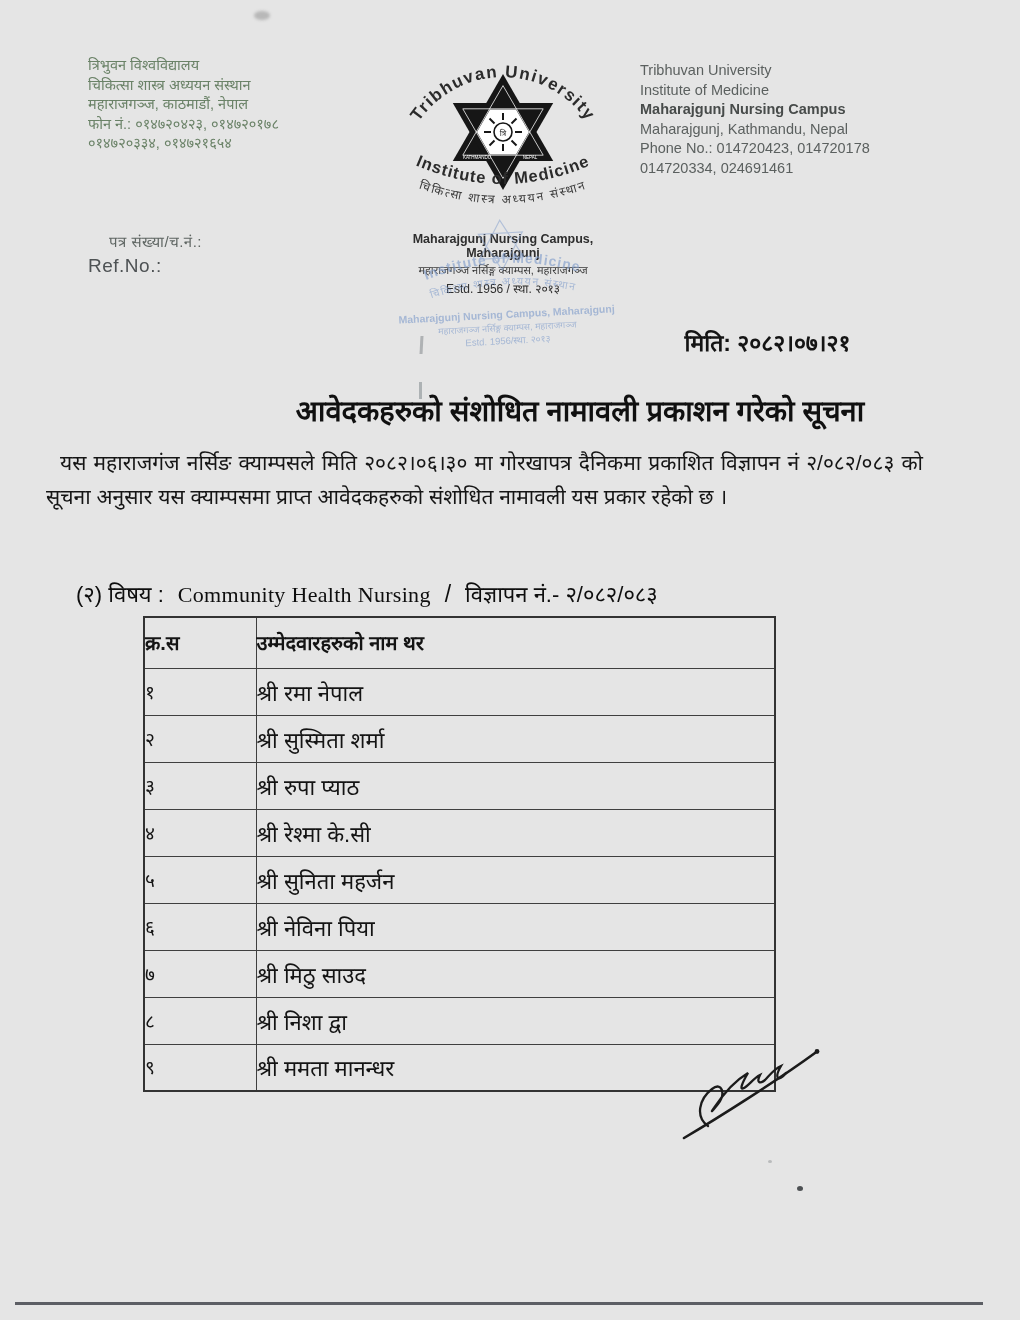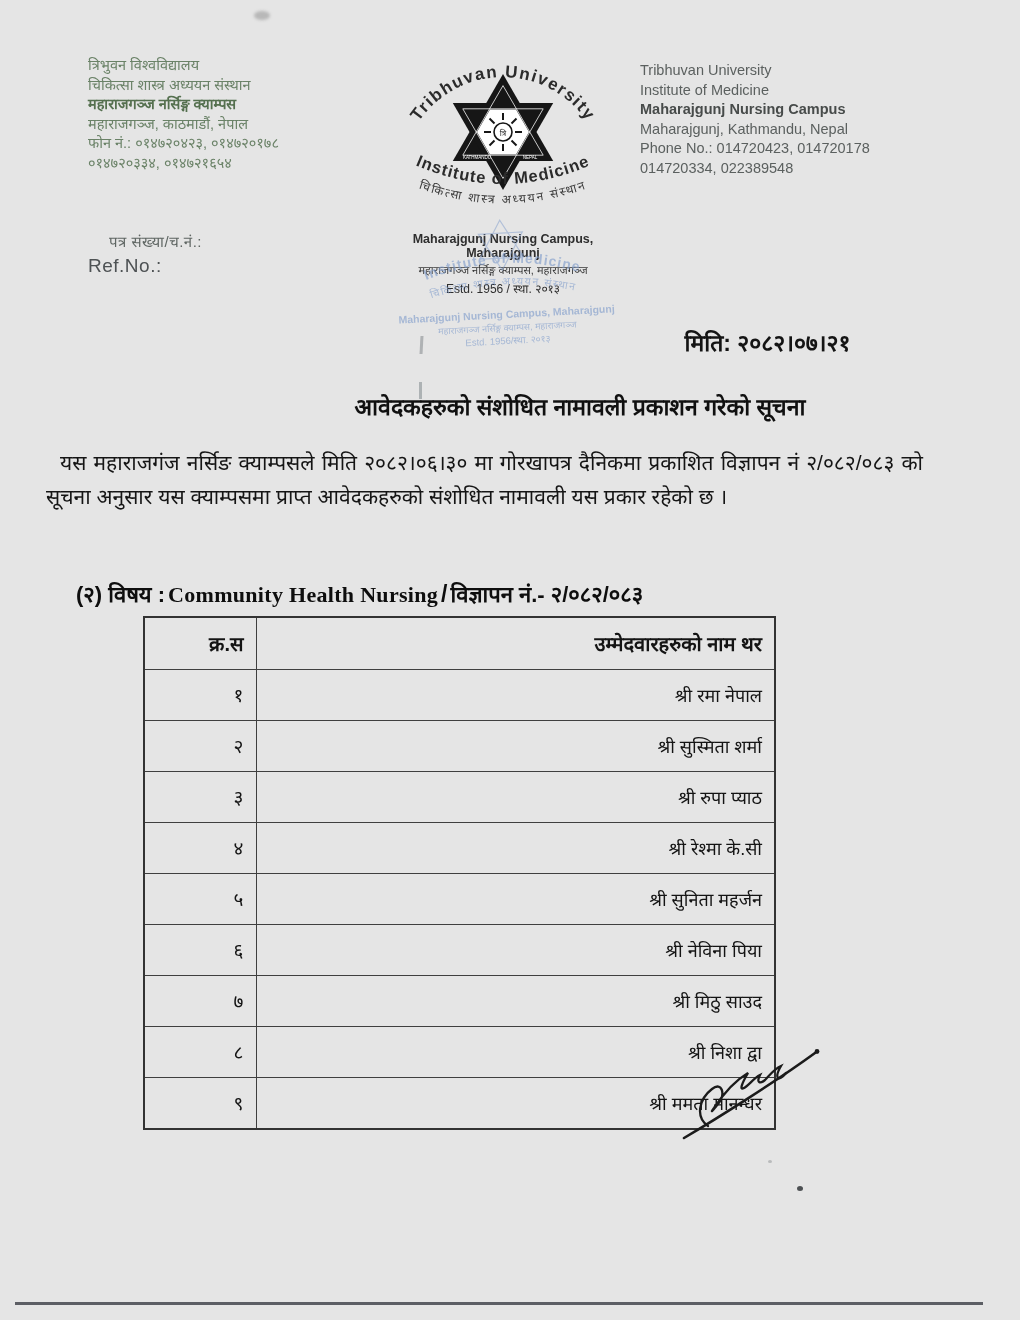--- a/index.html
+++ b/index.html
@@ -29,42 +29,42 @@
   .ref-en { font-size:19px; color:#4e5254; margin-top:4px; letter-spacing:.5px; }
 
   
   .stamp { left:396px; top:218px; width:218px; height:132px; opacity:.62;
            transform:rotate(-3deg); }
 
   
   .date-line { left:600px; top:326px; width:335px; text-align:center;
                font-size:23px; font-weight:600; color:#141414; }
   .heading { left:140px; right:0; top:390px; text-align:center;
-             font-size:23px; font-weight:700; color:#101010; }
+             font-size:29px; font-weight:700; color:#101010; }
   .body-par { left:46px; top:446px; width:877px; font-size:21px; line-height:1.62;
               text-align:justify; color:#151515; text-indent:14px; }
 
   
-  .subject { left:76px; top:578px; display:flex; align-items:baseline; gap:3px;
-             font-weight:700; color:#0e0e0e; white-space:nowrap; }
+  .subject { left:76px; top:578px; display:flex; align-items:baseline; gap:14px;
+             font-weight:400; color:#0e0e0e; white-space:nowrap; }
   .subject .np { font-size:22px; }
   .subject .course { font-size:22px; font-family:"Liberation Serif", serif; letter-spacing:.3px; }
   .subject .sep { font-size:23px; }
 
   
   table.roster { position:absolute; left:143px; top:616px; width:633px;
                  border-collapse:collapse; table-layout:fixed; }
   table.roster th, table.roster td {
-    border:1.6px solid #3f3f3f; text-align:right; vertical-align:middle;
-    color:#141414; padding:12px; }
+    border:1.6px solid #3f3f3f; text-align:left; vertical-align:middle;
+    color:#141414; padding:0; }
   table.roster { border:2.2px solid #333; }
   table.roster th { height:51px; font-size:20px; font-weight:700; }
   table.roster td { height:47px; }
   td.sn { font-size:19px; }
-  td.nm { font-size:18px; }
+  td.nm { font-size:22px; }
   col.c-sn { width:112px; }
 
   
   .scan-bottom-line { left:15px; top:1302px; width:968px; height:3px;
                       background:#4c4f55; opacity:.9; }
   .smudge-top { left:254px; top:11px; width:16px; height:9px;
                 background:rgba(110,110,110,.38); filter:blur(1.5px); border-radius:50%; }
   .dash-heading { left:419px; top:382px; width:3px; height:17px;
                   background:#9aa0a3; opacity:.75; }
   .dash-stamp { left:420px; top:336px; width:3px; height:18px;
@@ -75,33 +75,32 @@
                border-radius:50%; opacity:.5; }
 </style>
 </head>
 <body>
 
 <div class="page">
 
   <div class="abs lh-left">
     <div>त्रिभुवन विश्वविद्यालय</div>
     <div>चिकित्सा शास्त्र अध्ययन संस्थान</div>
-    <div class="bold">महाराजगञ्ज नर्सिङ्ग क्याम्पस</div>
     <div>महाराजगञ्ज, काठमाडौं, नेपाल</div>
     <div>फोन नं.: ०१४७२०४२३, ०१४७२०१७८</div>
     <div>०१४७२०३३४, ०१४७२१६५४</div>
   </div>
 
   <div class="abs lh-right">
     <div>Tribhuvan University</div>
     <div>Institute of Medicine</div>
     <div class="bold">Maharajgunj Nursing Campus</div>
     <div>Maharajgunj, Kathmandu, Nepal</div>
     <div>Phone No.: 014720423, 014720178</div>
-    <div>014720334, 022389548</div>
+    <div>014720334, 024691461</div>
   </div>
 
   <div class="abs logo-block">
     <svg width="250" height="186" viewBox="0 0 250 186">
       <defs>
         <path id="arcTop" d="M 30,102 A 102,102 0 0 1 220,102" fill="none"></path>
         <path id="arcBot" d="M 26,120 Q 125,168 224,120" fill="none"></path>
         <path id="arcNp" d="M 18,139 Q 125,188 232,139" fill="none"></path>
       </defs>
       <text font-size="17" font-weight="600" fill="#2b2b2b" letter-spacing="1.5">

